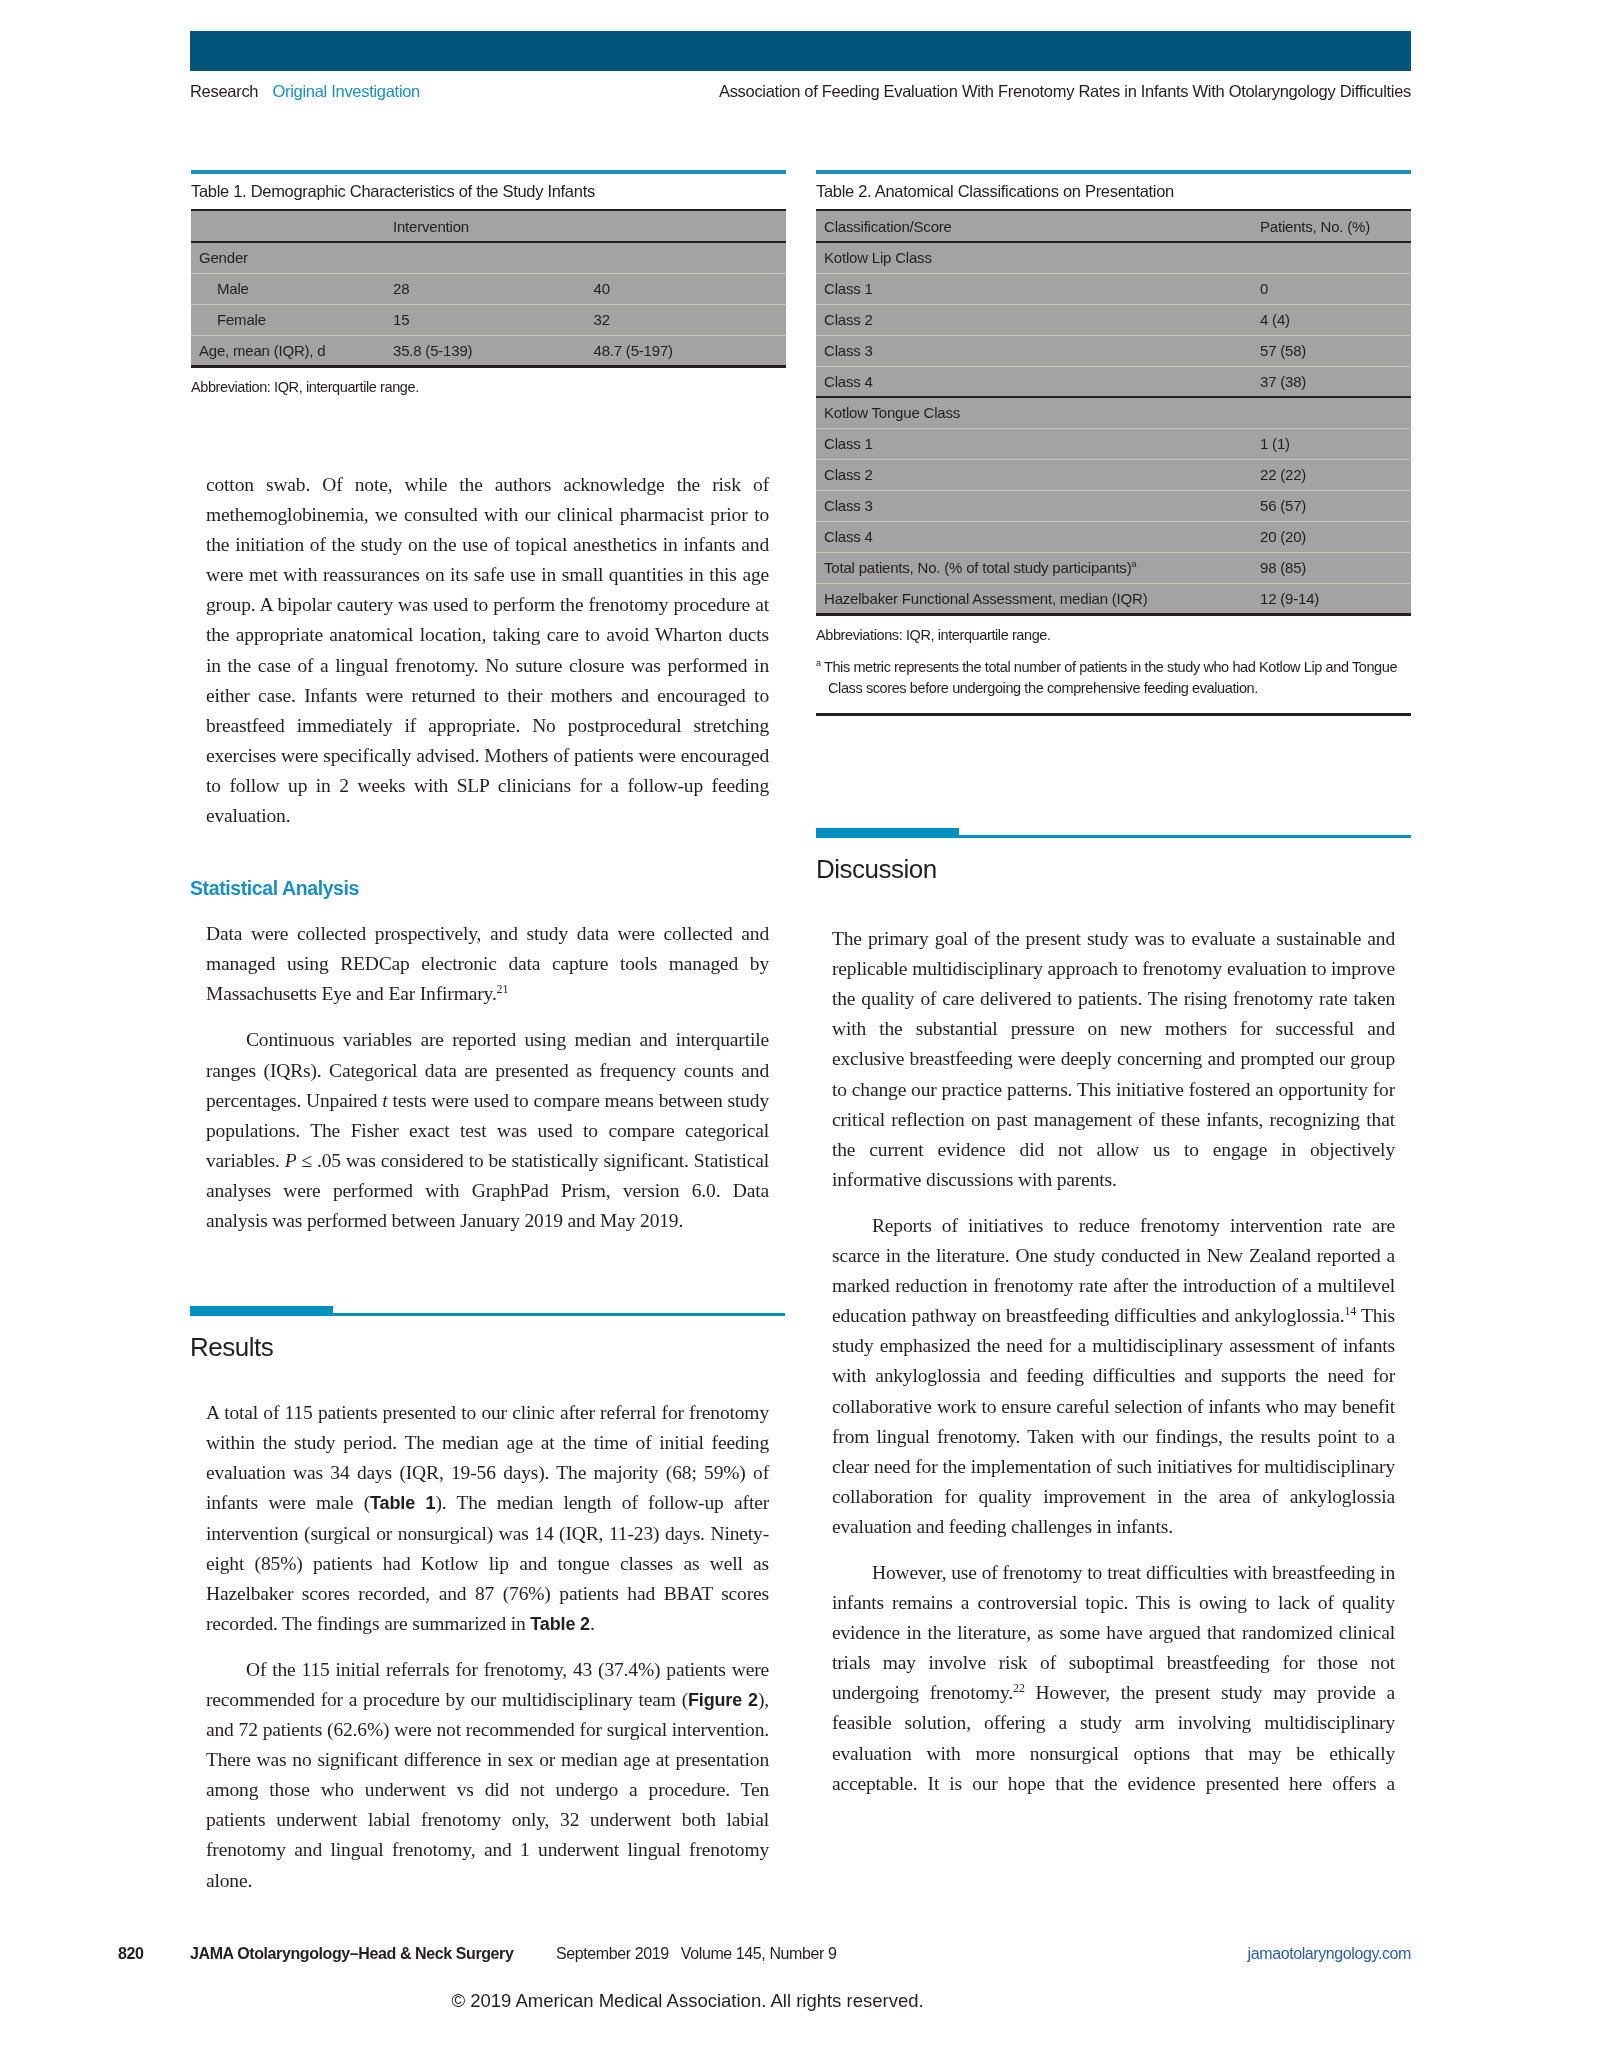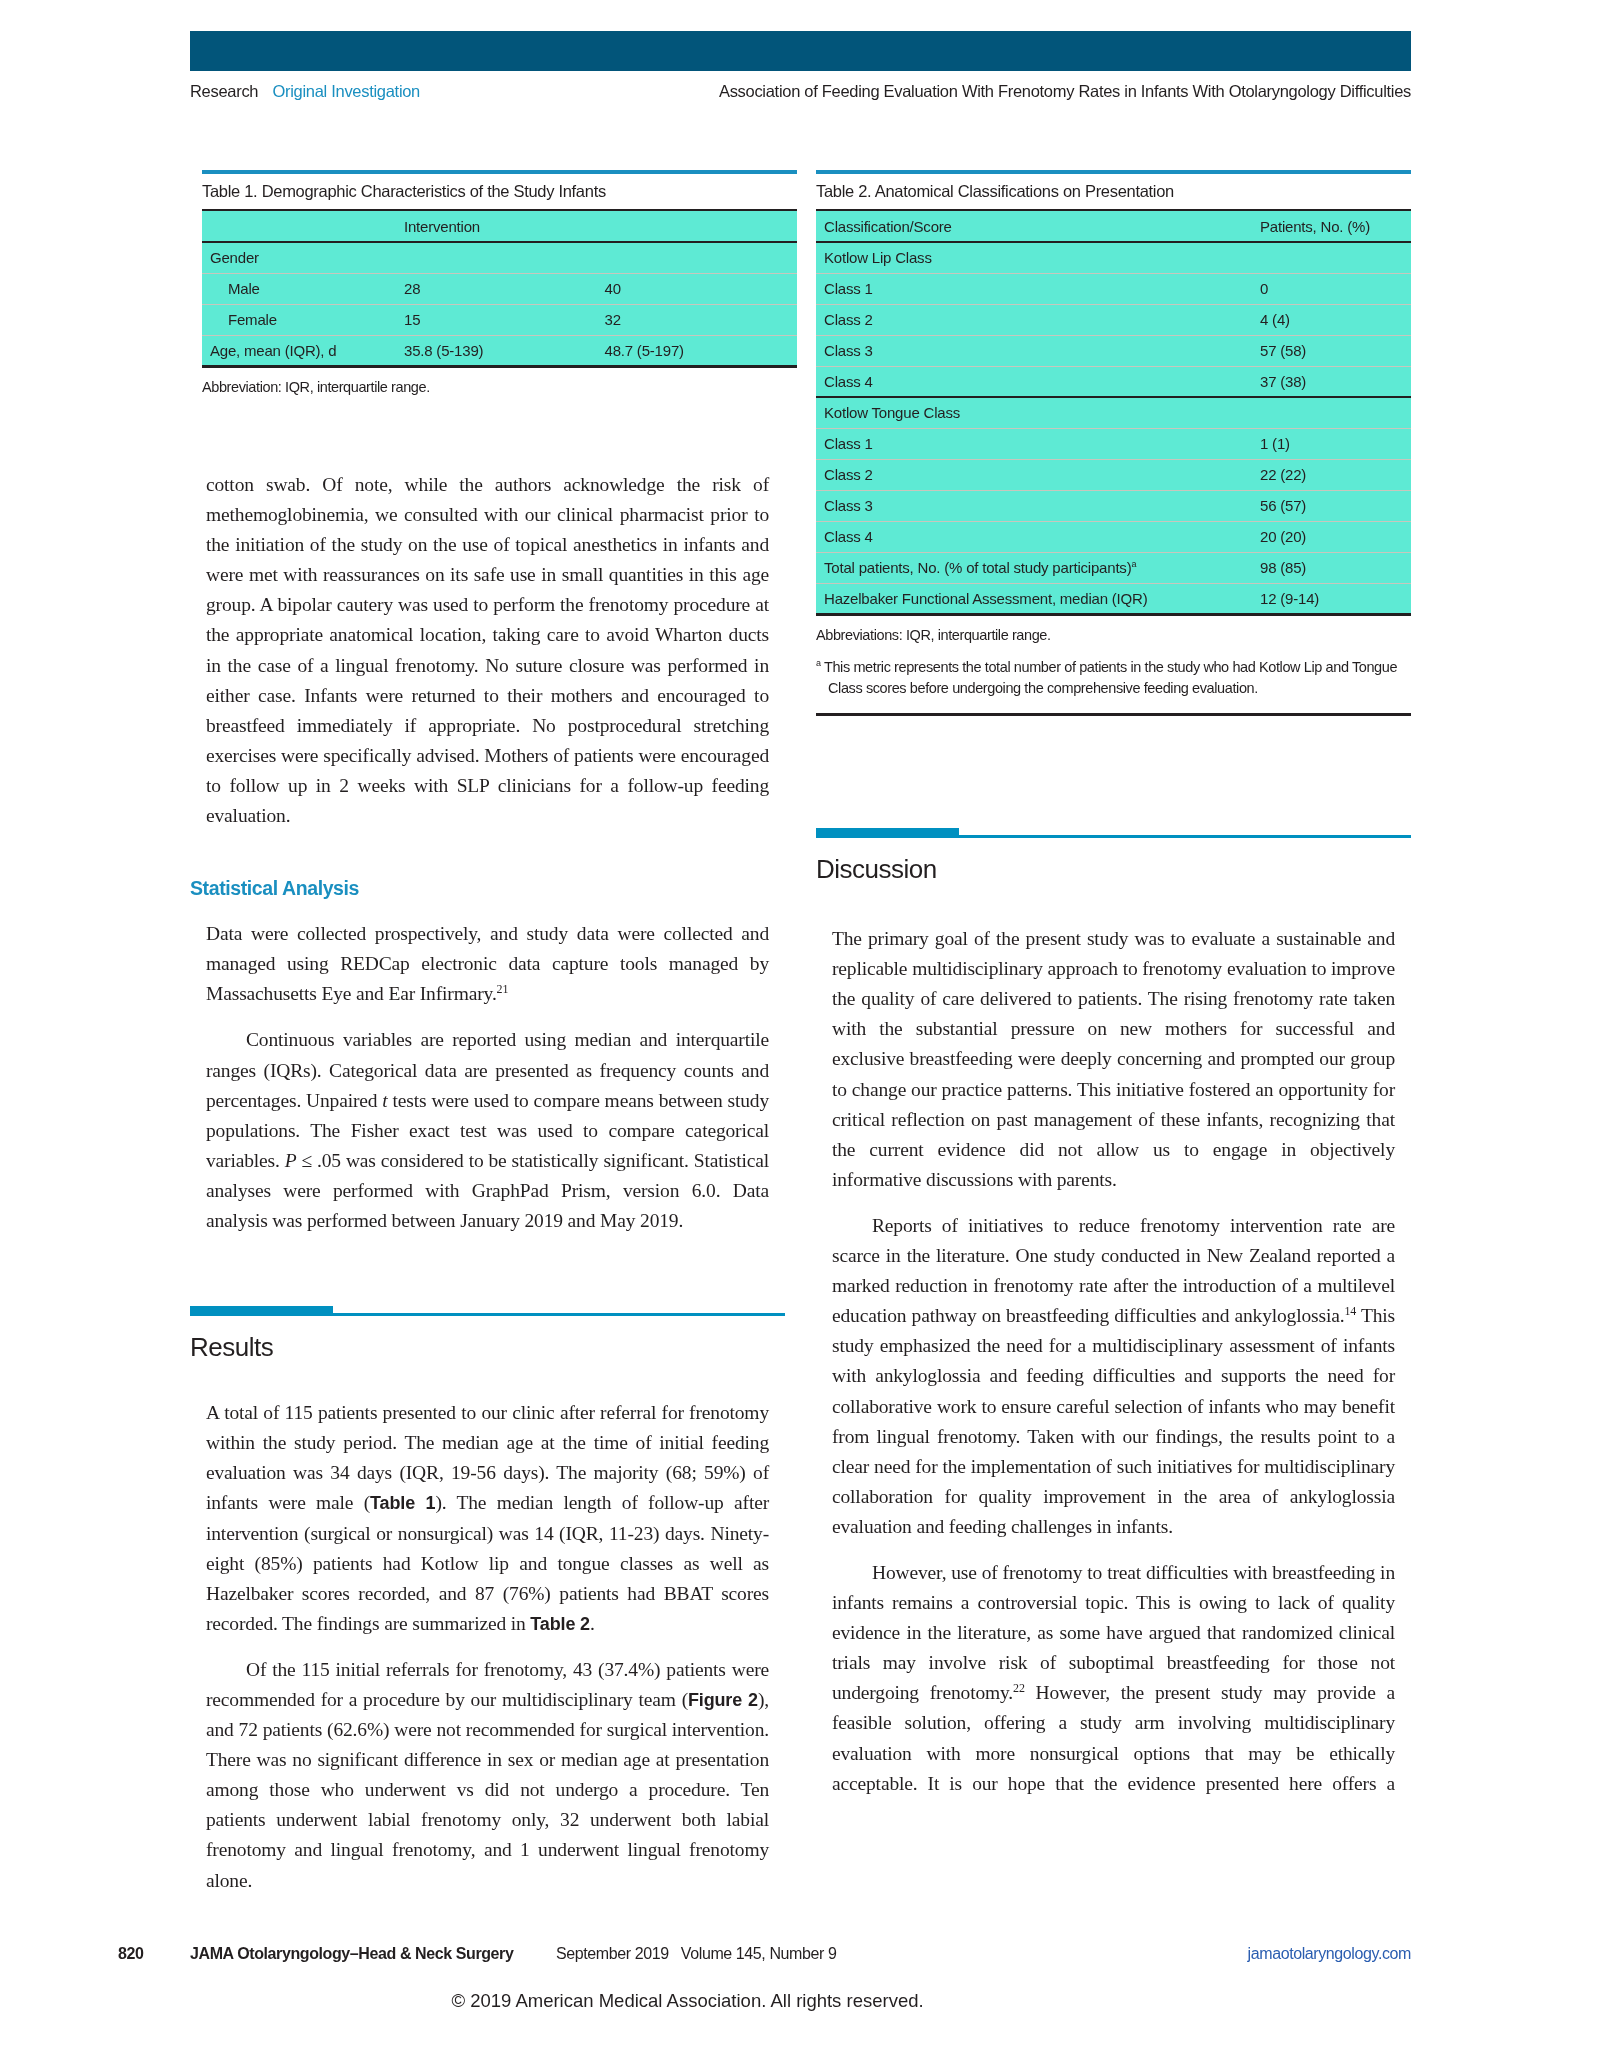--- a/index.html
+++ b/index.html
@@ -15,21 +15,21 @@
   .running-head .right { position: absolute; right: 0; top: 0; color: #231f20; }
 
   .col { position: absolute; width: 595px; }
   .col-left { left: 190px; }
   .col-right { left: 816px; }
 
   
   .tbl-wrap { position: absolute; width: 595px; }
   .tbl-topbar { height: 4px; background: #1a8fc0; }
   .tbl-caption { font-family: "Liberation Sans", sans-serif; font-size: 16.5px; letter-spacing: -0.3px; padding: 8px 0 8px 0; color: #231f20; }
-  table { width: 100%; border-collapse: collapse; font-family: "Liberation Sans", sans-serif; font-size: 15px; color: #231f20; background: #5eead4; border-top: 2px solid #231f20; border-bottom: 3px solid #231f20; letter-spacing: -0.2px; }
+  table { width: 100%; border-collapse: collapse; font-family: "Liberation Sans", sans-serif; font-size: 15px; color: #231f20; background: #a3a3a3; border-top: 2px solid #231f20; border-bottom: 3px solid #231f20; letter-spacing: -0.2px; }
   td, th { text-align: left; font-weight: normal; padding: 0 8px; height: 31px; vertical-align: middle; }
   tr.line td { border-top: 1.5px solid #c9c6bc; }
   tr.heavy td { border-top: 2px solid #231f20; }
   .indent { padding-left: 26px; }
   .tbl-note { font-family: "Liberation Sans", sans-serif; font-size: 14.5px; letter-spacing: -0.4px; color: #231f20; margin-top: 8px; line-height: 22px; }
   .tbl-note.fn { padding-left: 12px; text-indent: -12px; }
   .tbl-note sup { font-size: 9px; }
   .tbl-bottom { border-bottom: 3px solid #231f20; margin-top: 14px; }
 
   
@@ -58,21 +58,21 @@
 <div class="top-band"></div>
 
 <div class="running-head">
   <div class="left">
     <span class="section">Research</span>
     <span class="type">Original Investigation</span>
   </div>
   <div class="right">Association of Feeding Evaluation With Frenotomy Rates in Infants With Otolaryngology Difficulties</div>
 </div>
 
-<div class="tbl-wrap" style="left:202px; top:170px;">
+<div class="tbl-wrap" style="left:191px; top:170px;">
   <div class="tbl-topbar"></div>
   <div class="tbl-caption">Table 1. Demographic Characteristics of the Study Infants</div>
   <table>
     <tbody>
         <tr style="height:32px">
       <td style="width:194px"></td>
       <td colspan="2" style="border-bottom:2px solid #231f20;">Intervention</td>
     </tr>
     <tr class="heavy">
       <td>Gender</td>

